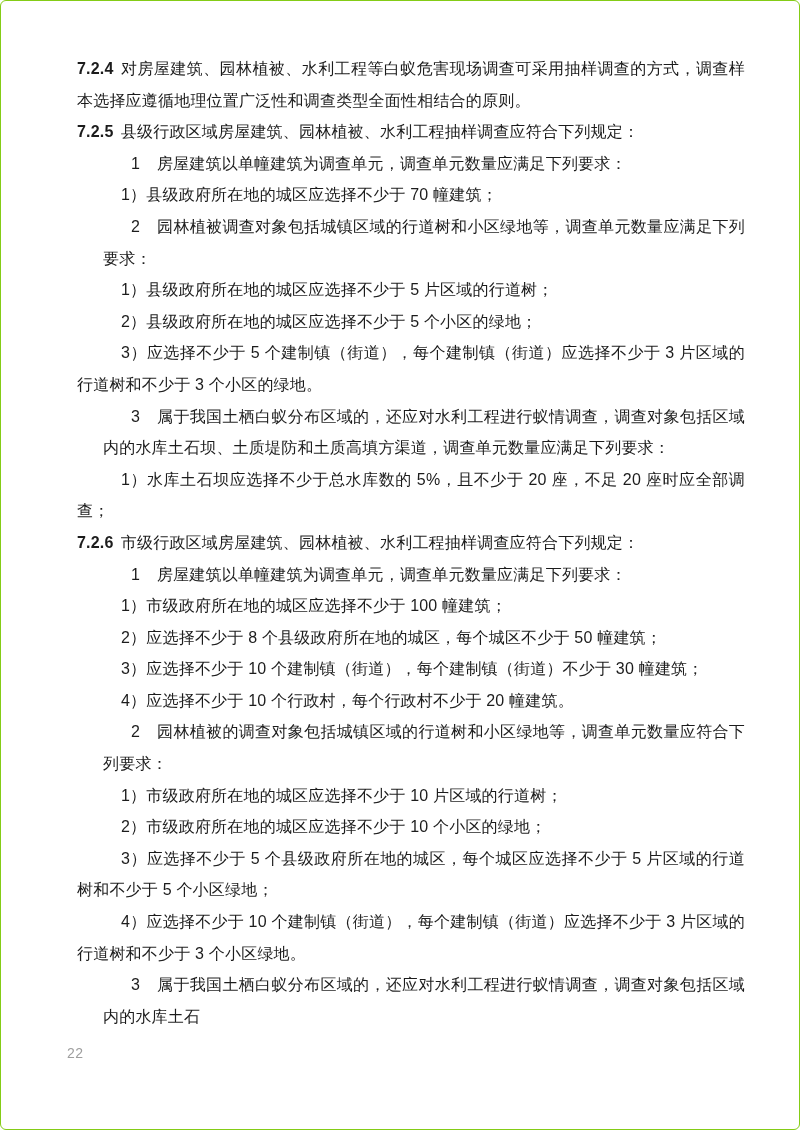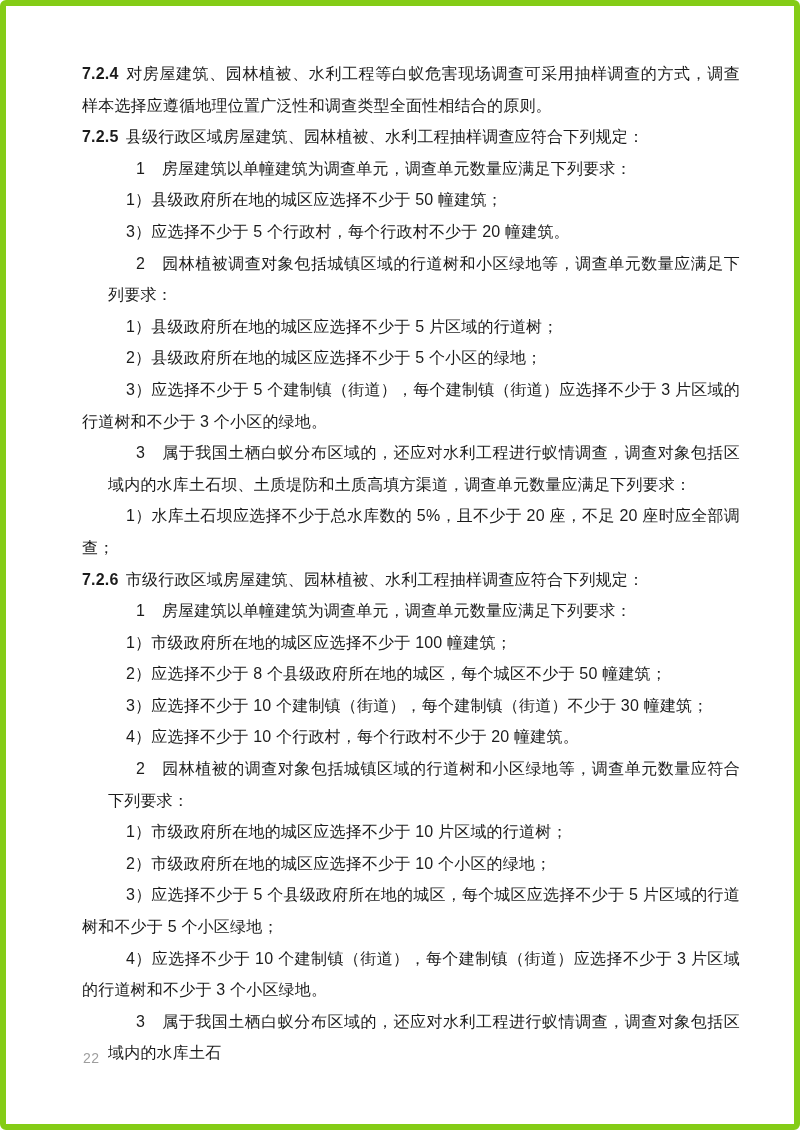--- a/index.html
+++ b/index.html
@@ -6,21 +6,21 @@
     margin: 0;
     padding: 0;
     background: #ffffff;
   }
   .page {
     position: relative;
     width: 800px;
     height: 1130px;
     box-sizing: border-box;
     background: #ffffff;
-    border: 6px solid #84cc16;
+    border: 1px solid #84cc16;
     border-radius: 6px;
     overflow: hidden;
     font-family: "Liberation Sans", "DejaVu Sans", sans-serif;
     color: #1c1c1c;
   }
   .content {
     position: absolute;
     left: 76px;
     right: 54px;
     top: 52px;
@@ -37,37 +37,36 @@
   p.para.section .marker {
     font-weight: bold;
     margin-right: 0.45em;
   }
   p.para.item { text-indent: 28px; margin-left: 26px; }
   p.para.item .marker { margin-right: 1.05em; }
   p.para.sub { text-indent: 44px; }
   p.para.sub .marker { margin-right: 0; }
   .page-number {
     position: absolute;
-    left: 77px;
+    left: 66px;
     top: 1044px;
     font-size: 14px;
     letter-spacing: 0.5px;
     color: #9e9e9e;
   }
 </style>
 </head>
 <body>
 
 <div class="page">
   <div class="content">
       <p class="para section"><span class="marker">7.2.4</span><span class="text">对房屋建筑、园林植被、水利工程等白蚁危害现场调查可采用抽样调查的方式，调查样本选择应遵循地理位置广泛性和调查类型全面性相结合的原则。</span></p>
       <p class="para section"><span class="marker">7.2.5</span><span class="text">县级行政区域房屋建筑、园林植被、水利工程抽样调查应符合下列规定：</span></p>
       <p class="para item"><span class="marker">1</span><span class="text">房屋建筑以单幢建筑为调查单元，调查单元数量应满足下列要求：</span></p>
-      <p class="para sub"><span class="marker">1）</span><span class="text">县级政府所在地的城区应选择不少于 50 幢建筑；</span></p>
-      <p class="para sub"><span class="marker">3）</span><span class="text">应选择不少于 5 个行政村，每个行政村不少于 20 幢建筑。</span></p>
+      <p class="para sub"><span class="marker">1）</span><span class="text">县级政府所在地的城区应选择不少于 70 幢建筑；</span></p>
       <p class="para item"><span class="marker">2</span><span class="text">园林植被调查对象包括城镇区域的行道树和小区绿地等，调查单元数量应满足下列要求：</span></p>
       <p class="para sub"><span class="marker">1）</span><span class="text">县级政府所在地的城区应选择不少于 5 片区域的行道树；</span></p>
       <p class="para sub"><span class="marker">2）</span><span class="text">县级政府所在地的城区应选择不少于 5 个小区的绿地；</span></p>
       <p class="para sub"><span class="marker">3）</span><span class="text">应选择不少于 5 个建制镇（街道），每个建制镇（街道）应选择不少于 3 片区域的行道树和不少于 3 个小区的绿地。</span></p>
       <p class="para item"><span class="marker">3</span><span class="text">属于我国土栖白蚁分布区域的，还应对水利工程进行蚁情调查，调查对象包括区域内的水库土石坝、土质堤防和土质高填方渠道，调查单元数量应满足下列要求：</span></p>
       <p class="para sub"><span class="marker">1）</span><span class="text">水库土石坝应选择不少于总水库数的 5%，且不少于 20 座，不足 20 座时应全部调查；</span></p>
       <p class="para section"><span class="marker">7.2.6</span><span class="text">市级行政区域房屋建筑、园林植被、水利工程抽样调查应符合下列规定：</span></p>
       <p class="para item"><span class="marker">1</span><span class="text">房屋建筑以单幢建筑为调查单元，调查单元数量应满足下列要求：</span></p>
       <p class="para sub"><span class="marker">1）</span><span class="text">市级政府所在地的城区应选择不少于 100 幢建筑；</span></p>
       <p class="para sub"><span class="marker">2）</span><span class="text">应选择不少于 8 个县级政府所在地的城区，每个城区不少于 50 幢建筑；</span></p>

